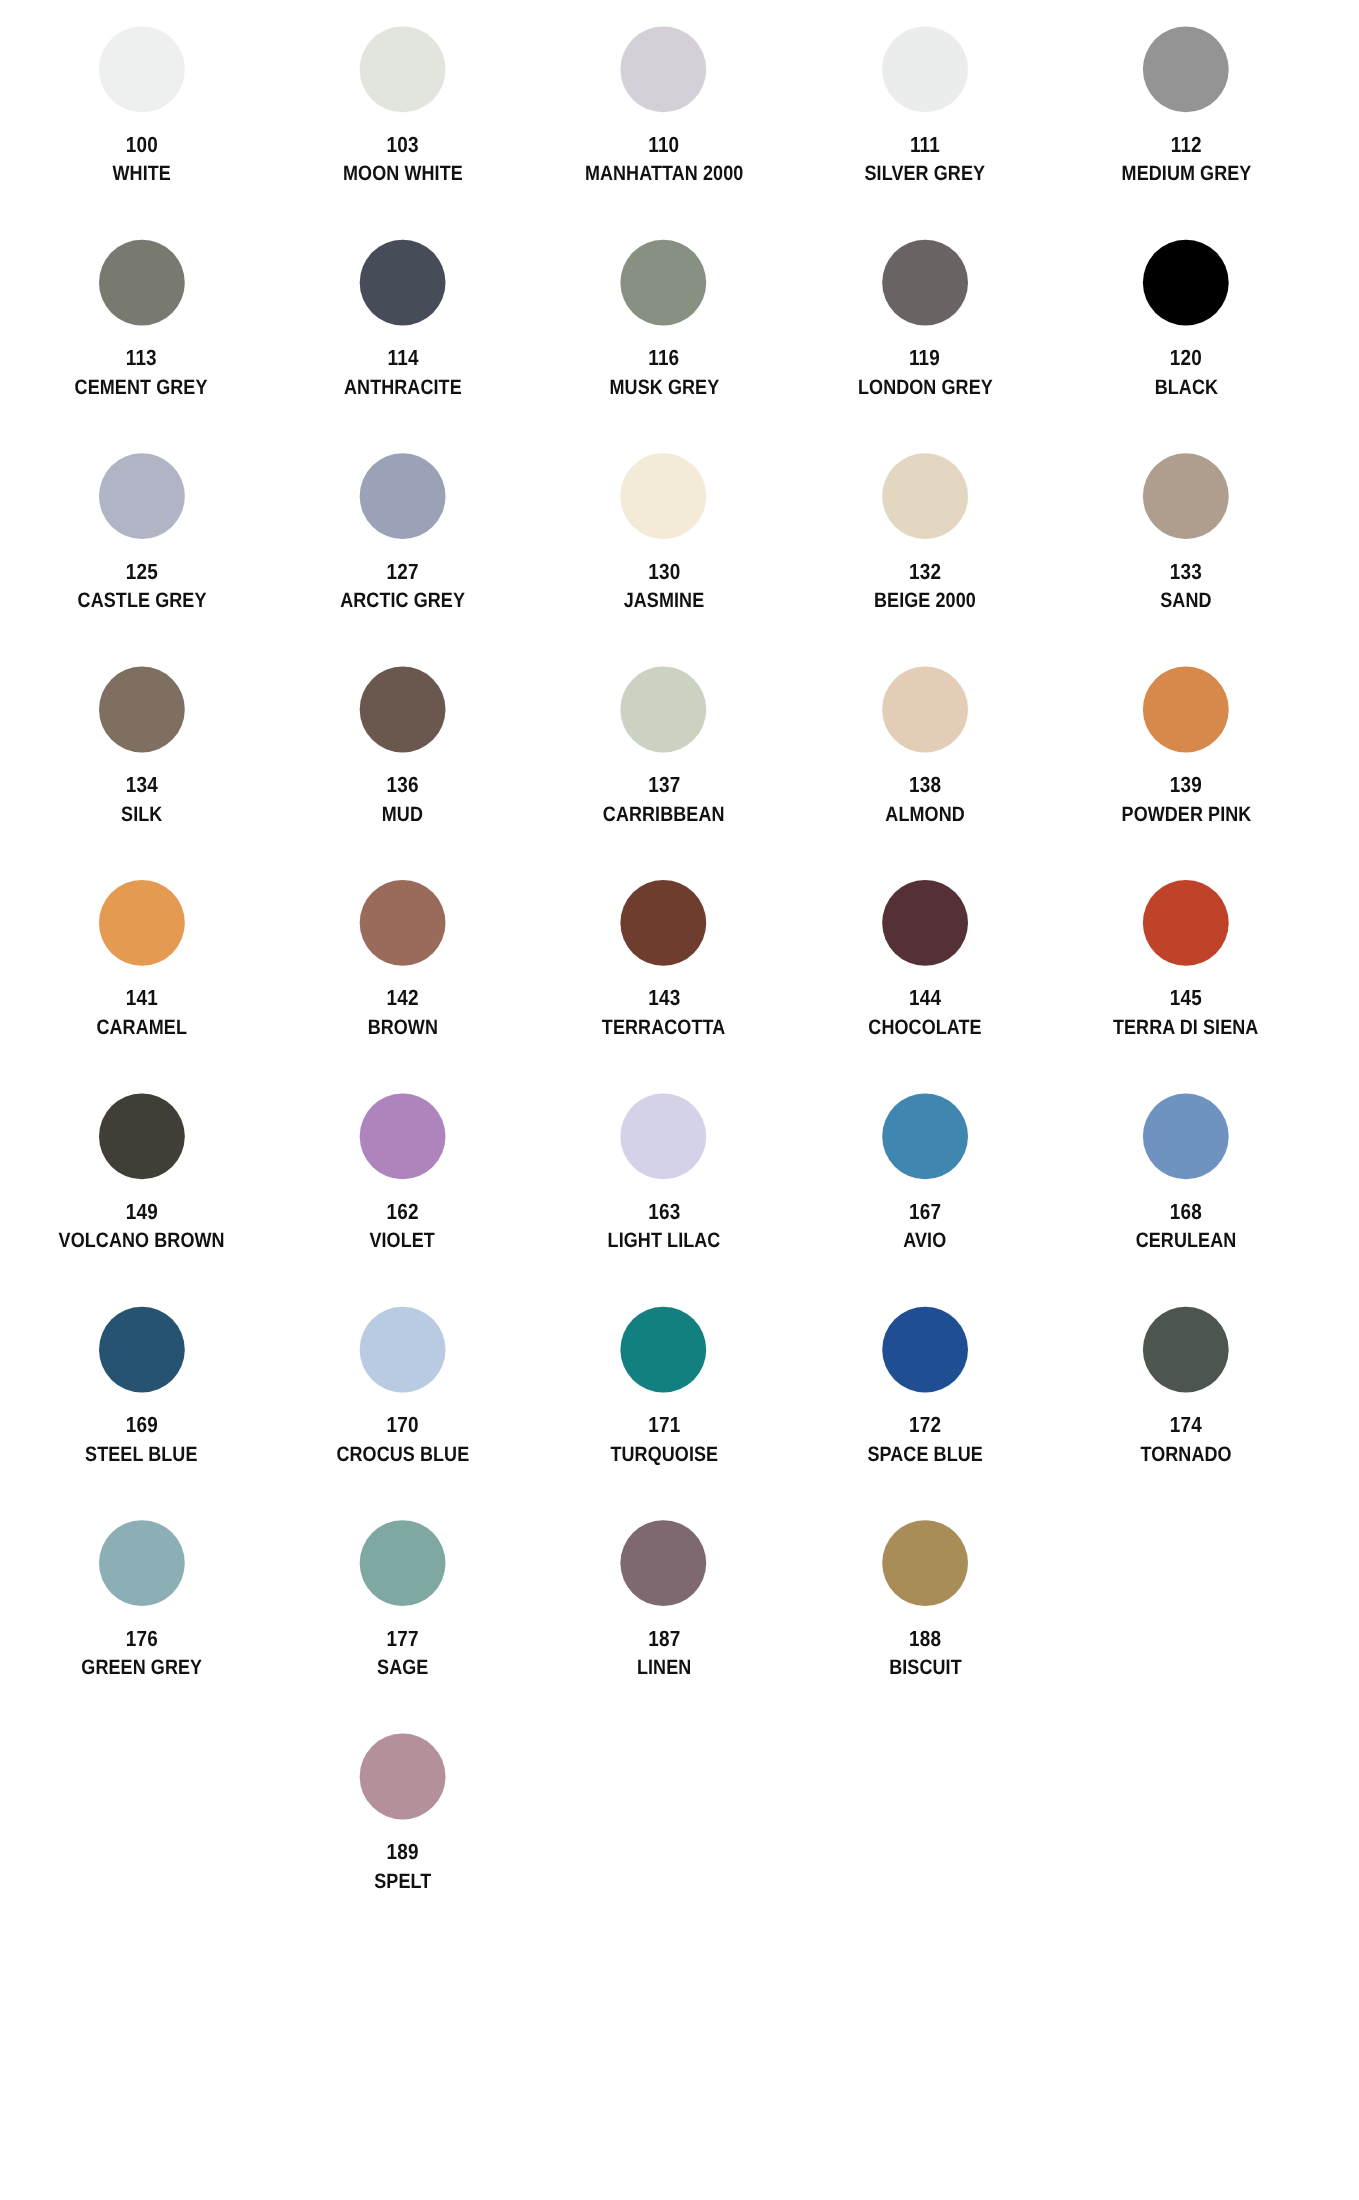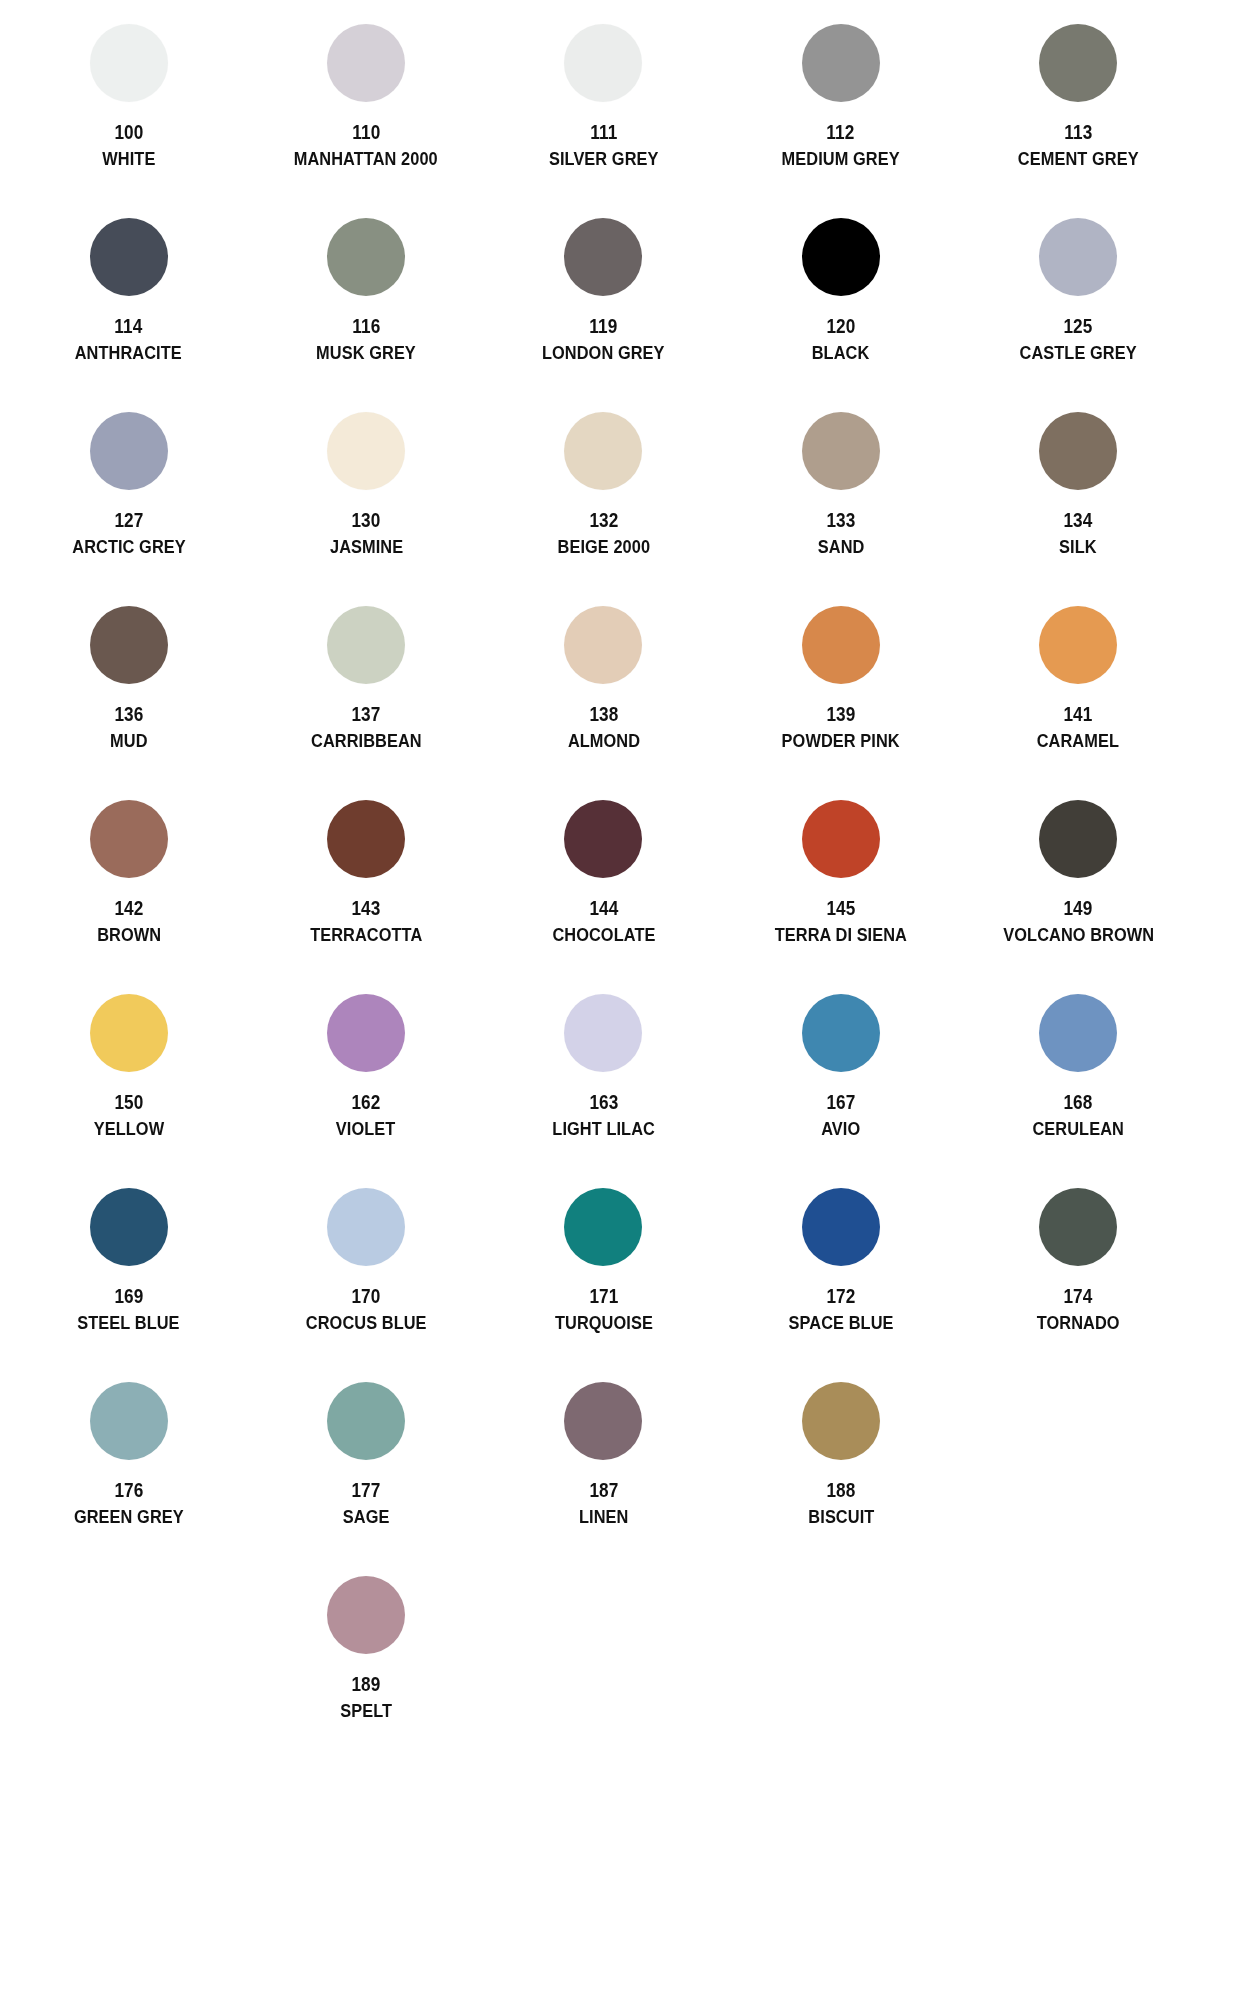--- a/index.html
+++ b/index.html
@@ -81,20 +81,25 @@
 <body>
 
 <div class="chart">
   <div class="swatch-grid" id="grid-main">
       <div class="swatch-cell">
         <div class="swatch-dot" style="background: rgb(237, 240, 239);"></div>
         <div class="swatch-code">100</div>
         <div class="swatch-name">WHITE</div>
       </div>
       <div class="swatch-cell">
+        <div class="swatch-dot" style="background: rgb(225, 229, 222);"></div>
+        <div class="swatch-code">103</div>
+        <div class="swatch-name">MOON WHITE</div>
+      </div>
+      <div class="swatch-cell">
         <div class="swatch-dot" style="background: rgb(213, 208, 215);"></div>
         <div class="swatch-code">110</div>
         <div class="swatch-name">MANHATTAN 2000</div>
       </div>
       <div class="swatch-cell">
         <div class="swatch-dot" style="background: rgb(235, 237, 236);"></div>
         <div class="swatch-code">111</div>
         <div class="swatch-name">SILVER GREY</div>
       </div>
       <div class="swatch-cell">
@@ -201,25 +206,20 @@
         <div class="swatch-dot" style="background: rgb(191, 67, 40);"></div>
         <div class="swatch-code">145</div>
         <div class="swatch-name">TERRA DI SIENA</div>
       </div>
       <div class="swatch-cell">
         <div class="swatch-dot" style="background: rgb(65, 62, 56);"></div>
         <div class="swatch-code">149</div>
         <div class="swatch-name">VOLCANO BROWN</div>
       </div>
       <div class="swatch-cell">
-        <div class="swatch-dot" style="background: rgb(241, 202, 91);"></div>
-        <div class="swatch-code">150</div>
-        <div class="swatch-name">YELLOW</div>
-      </div>
-      <div class="swatch-cell">
         <div class="swatch-dot" style="background: rgb(173, 133, 188);"></div>
         <div class="swatch-code">162</div>
         <div class="swatch-name">VIOLET</div>
       </div>
       <div class="swatch-cell">
         <div class="swatch-dot" style="background: rgb(211, 210, 232);"></div>
         <div class="swatch-code">163</div>
         <div class="swatch-name">LIGHT LILAC</div>
       </div>
       <div class="swatch-cell">

